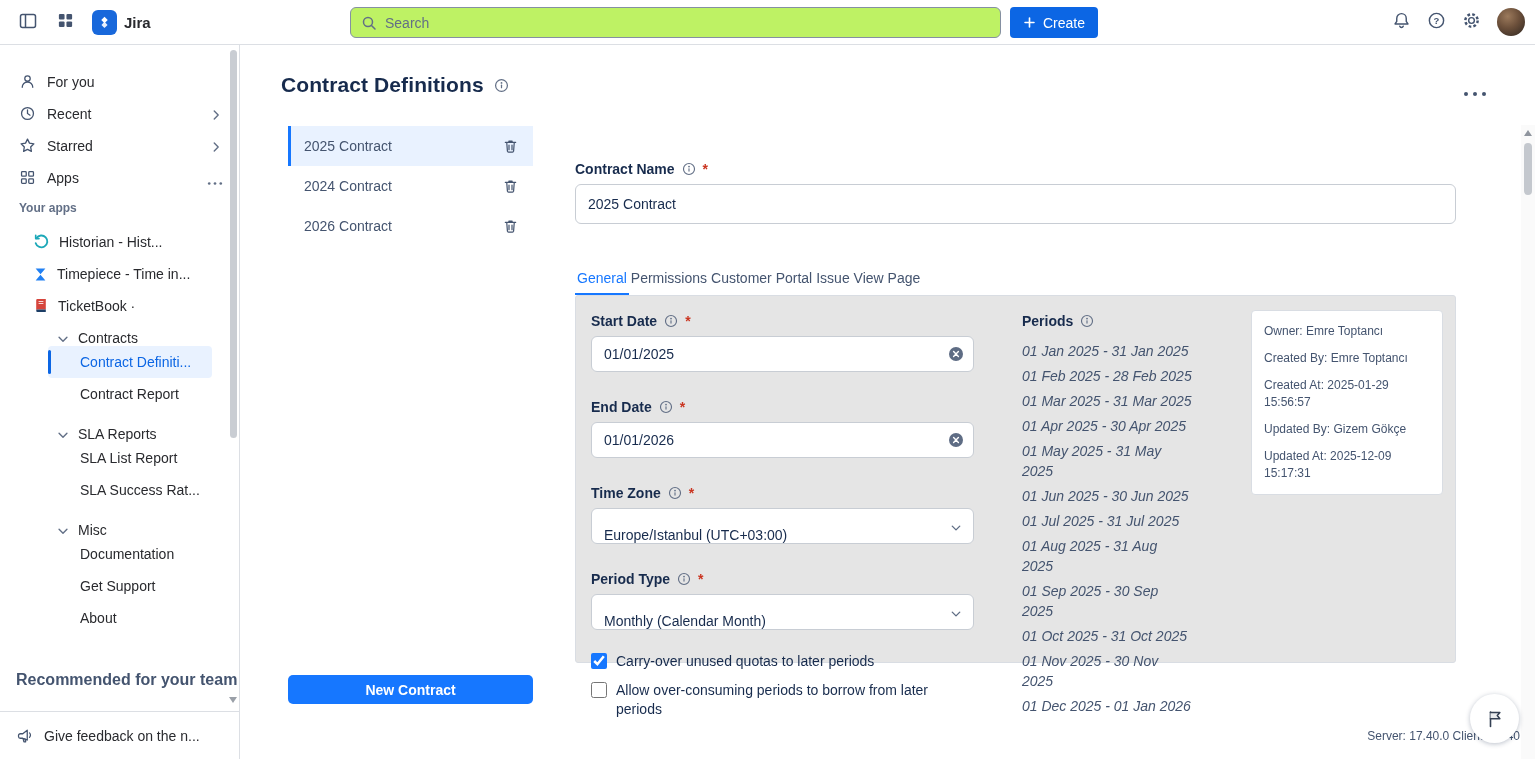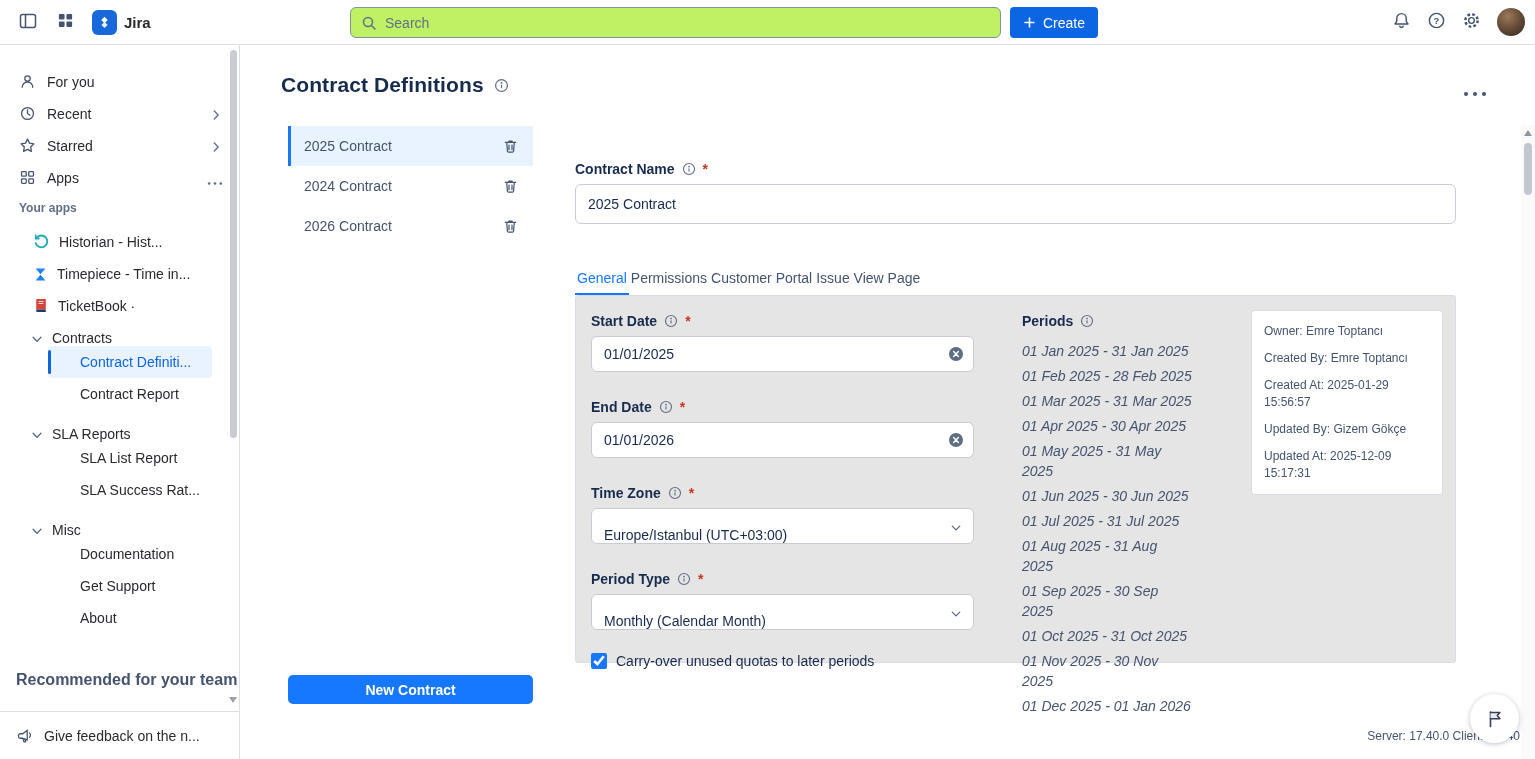--- a/index.html
+++ b/index.html
@@ -21,21 +21,21 @@
   .tb-right{position:absolute;right:10px;top:0;height:44px;display:flex;align-items:center;gap:3px}
   .avatar{width:28px;height:28px;border-radius:50%;background:radial-gradient(circle at 38% 30%,#9c7a5c 0%,#6b4f3a 45%,#2c2520 100%);border:none;margin-left:7px;cursor:pointer;flex:none}
 
   
   .sidebar{position:absolute;top:45px;left:0;width:240px;bottom:0;background:#fff;border-right:1px solid #DCDFE4;z-index:20}
   .sb-scroll{position:absolute;top:0;left:0;right:0;bottom:48px;padding-top:13px;overflow:hidden}
   .sb-item{height:32px;display:flex;align-items:flex-end;gap:11px;padding:0 34px 0 19px;color:#292A2E;cursor:pointer}
   .sb-item .lbl{flex:1;white-space:nowrap;overflow:hidden}
   .sb-heading{margin-top:12px;height:20px;padding-left:19px;font-size:12px;font-weight:700;color:#626F86;display:flex;align-items:center}
   .sb-app{padding-left:33px;gap:9px}
-  .sb-section{padding-left:30px;gap:8px}
+  .sb-section{padding-left:56px;gap:8px}
   .sb-child{height:32px;margin:0 27px 0 48px;padding-left:32px;display:flex;align-items:center;border-radius:4px;position:relative;color:#292A2E;cursor:pointer;white-space:nowrap;overflow:hidden}
   .sb-child.selected{background:#E9F2FF;color:#0C66E4}
   .sb-child.selected::before{content:"";position:absolute;left:0;top:4px;bottom:4px;width:3px;border-radius:2px;background:#0C66E4}
   .recommended{position:absolute;left:16px;bottom:70px;font-size:16px;font-weight:700;color:#44546F}
   .sb-footer{position:absolute;left:0;right:0;bottom:0;height:48px;border-top:1px solid #DCDFE4;display:flex;align-items:center;gap:10px;padding:0 16px;color:#292A2E;background:#fff;cursor:pointer}
   .sb-scrollbar{position:absolute;top:5px;right:2px;width:7px;height:388px;background:#C9CDD3;border-radius:4px;cursor:pointer}
   .sb-arrow-down{position:absolute;right:2px;bottom:56px;width:0;height:0;border-left:4.5px solid transparent;border-right:4.5px solid transparent;border-top:6px solid #9AA0A8;cursor:pointer}
 
   
   .main{position:absolute;top:45px;left:241px;right:0;bottom:0;background:#fff}
@@ -500,20 +500,24 @@
                   <path d="M3 5.5 L8 10.5 L13 5.5"></path>
                 </svg>
             </span>
           </div>
         </div>
 
         <div class="cb-row first">
           <input type="checkbox" id="cb-carry" checked="" style="">
           <label for="cb-carry">Carry-over unused quotas to later periods</label>
         </div>
+        <div class="cb-row second">
+          <input type="checkbox" id="cb-borrow" style="">
+          <label for="cb-borrow">Allow over-consuming periods to borrow from later periods</label>
+        </div>
 
       </div>
 
       <div class="col-periods">
         <div class="flabel" style="margin-bottom:0">
           <span>Periods</span>
           <span style="display:flex">
             <svg width="14" height="14" viewBox="0 0 16 16">
                 <circle cx="8" cy="8" r="6.3" fill="none" stroke="#626F86" stroke-width="1.3"></circle>
                 <circle cx="8" cy="5.2" r="1" fill="#626F86"></circle>

